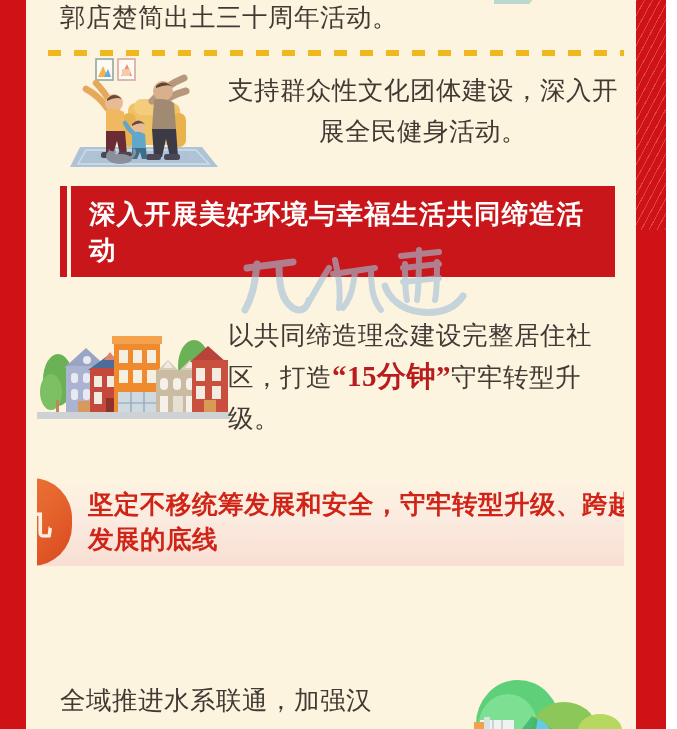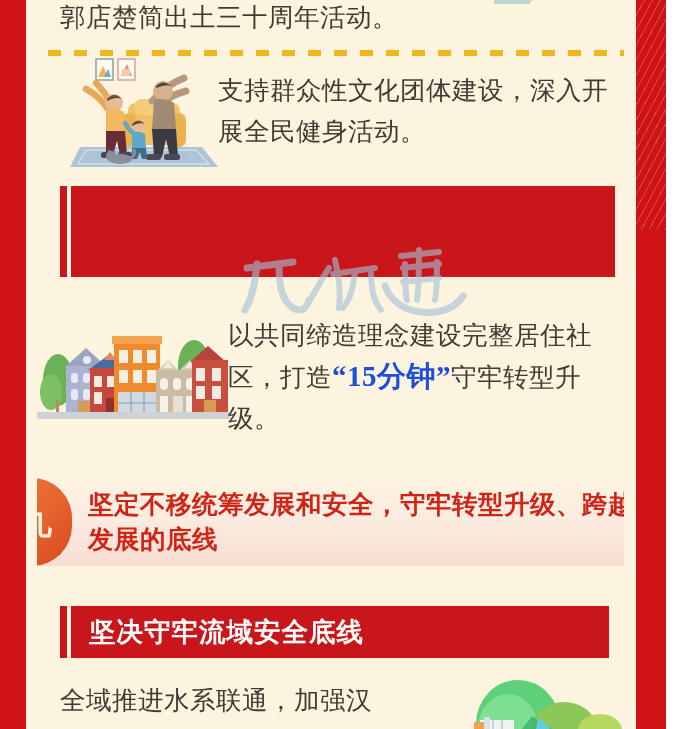--- a/index.html
+++ b/index.html
@@ -87,21 +87,21 @@
   .body-text {
     position: absolute;
     color: #413a33;
     font-size: 25.5px;
     line-height: 41px;
     letter-spacing: 0.5px;
     font-family: "Liberation Sans", "DejaVu Sans", sans-serif;
     z-index: 3;
   }
   .hl {
-    color: #1d4ed8;
+    color: #b91c1c;
     font-weight: bold;
     font-size: 29px;
     font-family: "Liberation Serif", "DejaVu Serif", serif;
   }
 
   
   .stairs-crop {
     position: absolute;
     left: 424px;
     top: -28px;
@@ -310,24 +310,25 @@
       <g>
         <ellipse cx="54" cy="104" rx="12" ry="5" fill="#8b8f9b"></ellipse>
         <circle cx="45" cy="101" r="5" fill="#8b8f9b"></circle>
         <polygon points="42,98 43,94 46,98" fill="#8b8f9b"></polygon>
         <polygon points="47,97 49,94 50,98" fill="#8b8f9b"></polygon>
         <path d="M65,103 Q70,99 68,95" stroke="#8b8f9b" stroke-width="3" fill="none" stroke-linecap="round"></path>
       </g>
     </svg>
   </div>
 
-  <div class="body-text" style="left:218px; top:70px; width:410px;">支持群众性文化团体建设，深入开展全民健身活动。</div>
+  <div class="body-text" style="left:218px; top:70px; width:410px;text-align:center;">支持群众性文化团体建设，深入开展全民健身活动。</div>
 
   <div class="red-banner" style="left:71px; top:186px; width:544px; height:91px;">
     <div class="accent"></div>
+    <div class="banner-text">深入开展美好环境与幸福生活共同缔造活动</div>
   </div>
 
   <div class="watermark">
     <svg viewBox="0 0 235 95">
       <g fill="none" stroke="#a3c0d6" stroke-width="7" stroke-linecap="round" opacity="0.85">
 
         <path d="M22,26 C20,44 18,58 10,72"></path>
         <path d="M12,30 L58,24"></path>
         <path d="M44,26 C44,46 46,62 58,70 C66,75 72,70 74,62"></path>
 
@@ -431,24 +432,20 @@
     <span>以共同缔造理念建设完整居住社区，打造</span><span class="hl">“15分钟”</span><span>守牢转型升级。</span>
   </div>
 
   <div class="section-band" style="top:478px; height:88px;">
     <div class="num-badge">
       <span>九</span>
     </div>
     <div class="section-title">坚定不移统筹发展和安全，守牢转型升级、跨越发展的底线</div>
   </div>
 
-  <div class="red-banner" style="left:71px; top:606px; width:538px; height:52px;">
-    <div class="accent"></div>
-    <div class="banner-text">坚决守牢流域安全底线</div>
-  </div>
 
   <div class="illus" style="left:460px; top:672px; width:175px; height:57px;">
     <svg width="175" height="57" viewBox="0 0 175 57">
       <ellipse cx="58" cy="52" rx="42" ry="44" fill="#5ed07a"></ellipse>
       <ellipse cx="48" cy="56" rx="30" ry="34" fill="#7ddf92"></ellipse>
       <ellipse cx="104" cy="56" rx="32" ry="26" fill="#8cc75a"></ellipse>
       <ellipse cx="140" cy="58" rx="22" ry="16" fill="#b6d861"></ellipse>
       <path d="M72,44 L92,57 L62,57 Z" fill="#37b06a" opacity="0.75"></path>
       <path d="M78,46 C84,50 88,54 90,57 L76,57 Z" fill="#62cde6"></path>
       <rect x="20" y="48" width="34" height="9" fill="#eef2f0"></rect>

